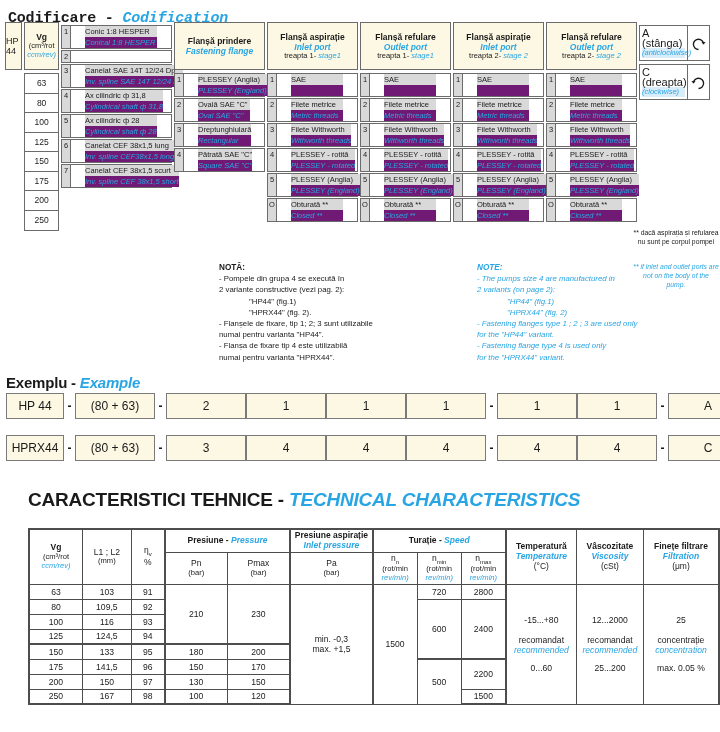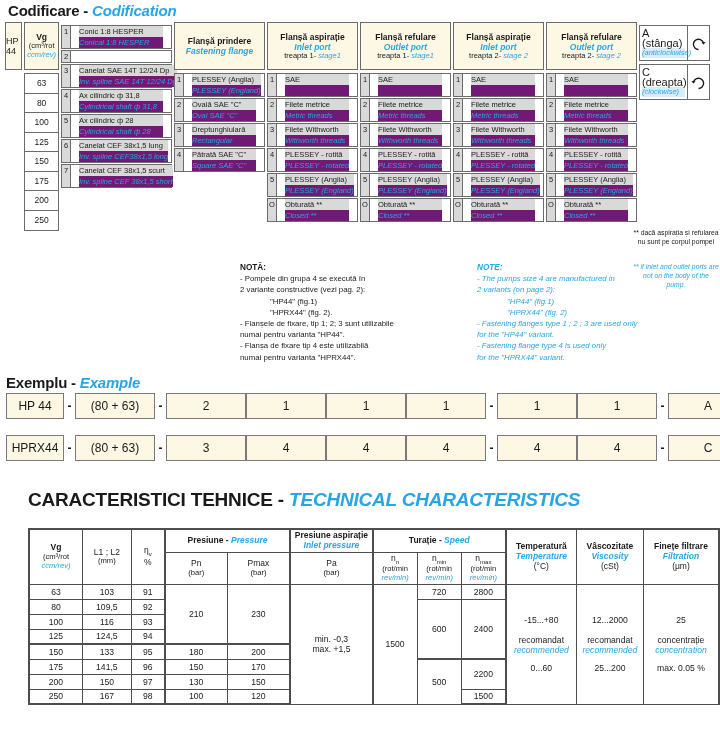--- a/index.html
+++ b/index.html
@@ -16,21 +16,21 @@
   
   .ro { color: #1a1a1a; font-style: normal; }
   .en { color: #29a5e3; font-style: italic; font-weight: bold; }
   .en-plain { color: #29a5e3; font-style: italic; }
 
   
   .sec-title {
     font-size: 15px; font-weight: bold; letter-spacing: -0.2px;
     white-space: nowrap;
   }
-  #title-codification { position: absolute; left: 8px; top: 2px; }
+  #title-codification { position: absolute; left: 8px; top: 10px; font-family: Liberation Mono, monospace; }
   #title-example      { position: absolute; left: 6px; top: 374px; font-size: 15px; }
   #title-tech         { position: absolute; left: 28px; top: 489px; font-size: 19px; }
   #title-tech .ro     { font-weight: bold; text-align: right; }
   #title-tech .en     { font-weight: bold; }
 
   
   #codif-table {
     position: absolute; left: 5px; top: 22px;
     width: 705px;
     display: flex; align-items: flex-start;
@@ -58,21 +58,21 @@
     display: flex;
     background: #ffffff;
   }
   .opt-num {
     width: 9px; flex: 0 0 9px;
     background: #d9d9d9;
     border-right: 1.5px solid #6b6b6b;
     font-size: 7.5px; line-height: 11px;
     text-align: center;
   }
-  .opt-txt { flex: 1 1 auto; padding: 0 8px; }
+  .opt-txt { flex: 1 1 auto; padding: 0 14px; }
   .opt-ro { background: #d9d9d9; font-size: 7.5px; line-height: 11px; white-space: nowrap; }
   .opt-en { background: #701a75; font-size: 7.5px; line-height: 11px; white-space: nowrap;
             color: #29a5e3; font-style: italic; }
 
   
   .vg-list { margin-right: 2px; margin-top: 3px; }
   .vg-cell {
     border: 1.5px solid #6b6b6b;
     height: 21px; line-height: 19px;
     text-align: center; font-size: 8.5px;
@@ -89,21 +89,21 @@
   .rot-list { margin-top: 3px; }
   .rot-row { display: flex; border: 1.5px solid #6b6b6b; margin-bottom: 3px; background: #fff; }
   .rot-txt { width: 47px; padding: 2px 2px; }
   .rot-ro { font-size: 11px; line-height: 10px; }
   .rot-en { font-size: 7.5px; line-height: 10px; color: #29a5e3; font-style: italic;
             background: #d8ecfa; }
   .rot-ico { width: 22px; border-left: 1.5px solid #6b6b6b;
              display: flex; align-items: center; justify-content: center; }
 
   
-  #note-ro { position: absolute; left: 219px; top: 262px; font-size: 7.8px; line-height: 11.2px; margin-left: 21px; }
+  #note-ro { position: absolute; left: 219px; top: 262px; font-size: 7.8px; line-height: 11.2px; }
   #note-ro .nt-title { font-weight: bold; font-size: 8.2px; }
   #note-en { position: absolute; left: 477px; top: 262px; font-size: 7.8px; line-height: 11.2px;
              color: #29a5e3; font-style: italic; }
   #note-en .nt-title { font-weight: bold; font-size: 8.2px; font-style: italic; }
   .nt-ind { padding-left: 30px; }
   #foot-ro { position: absolute; left: 633px; top: 228px; width: 86px;
              font-size: 6.8px; line-height: 9px; text-align: center; }
   #foot-en { position: absolute; left: 633px; top: 262px; width: 86px;
              font-size: 6.8px; line-height: 9px; text-align: center;
              color: #29a5e3; font-style: italic; }

